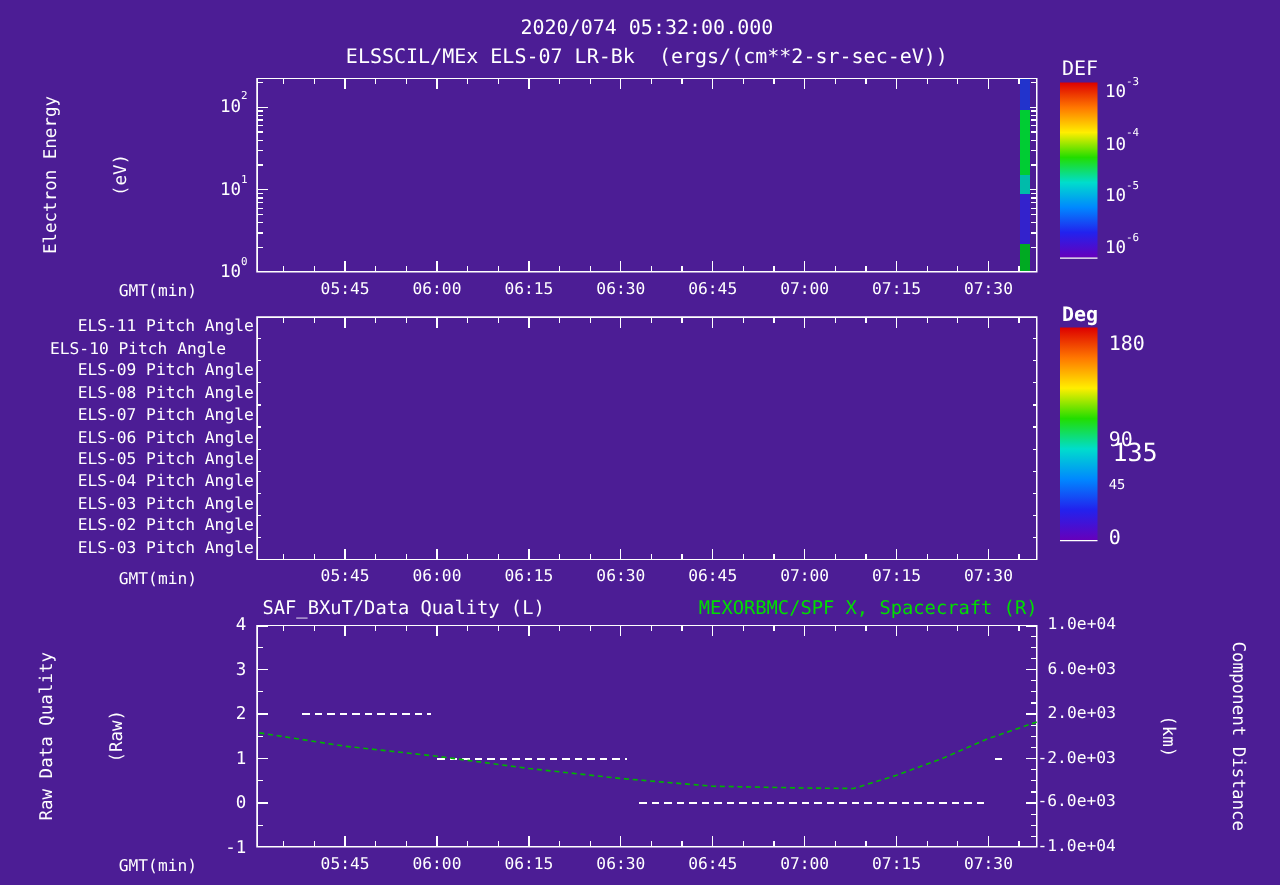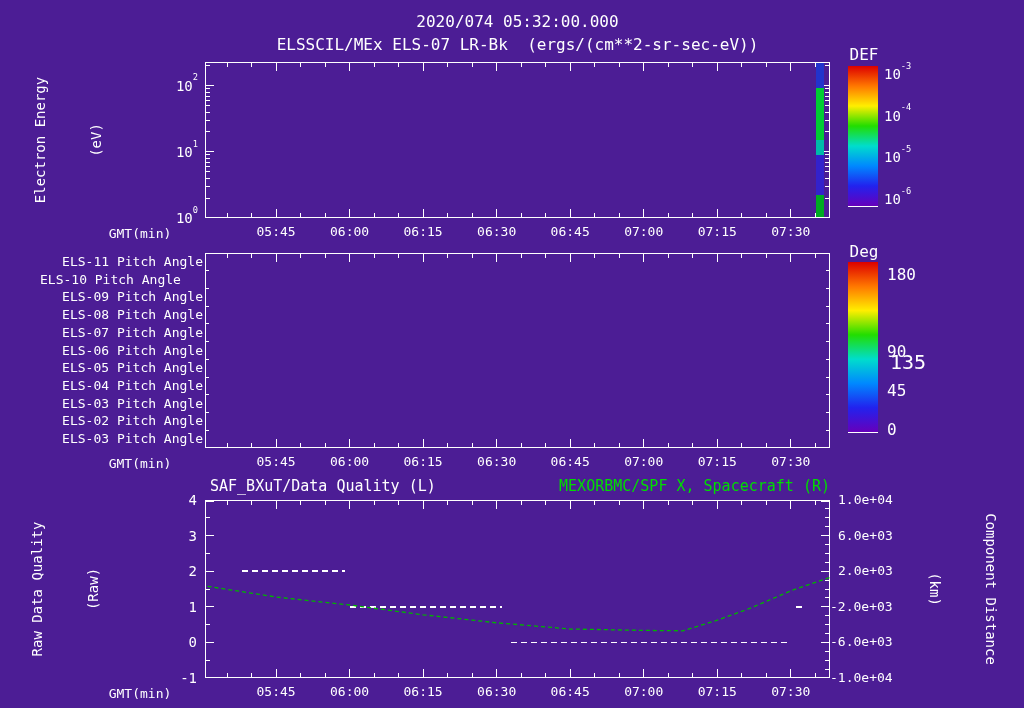--- a/index.html
+++ b/index.html
@@ -2,24 +2,24 @@
 <html><head>
 <meta charset="utf-8">
 <style>
   html,body{margin:0;padding:0;background:#000;}
   #stage{position:relative;width:1024px;height:708px;background:#4c1d95;overflow:hidden;font-family:"DejaVu Sans Mono",monospace;}
   .t{position:absolute;color:#fff;white-space:pre;font-family:"DejaVu Sans Mono",monospace;}
   .lab{position:absolute;color:#fff;font-size:13px;line-height:1.2;white-space:pre;font-family:"DejaVu Sans Mono",monospace;}
   .timestamp{left:205px;top:12px;width:625px;text-align:center;font-size:16px;}
   .main-title{left:205px;top:35px;width:625px;text-align:center;font-size:16px;}
   .def-title{left:841px;top:45px;width:46px;text-align:center;font-size:16px;}
-  .deg-title{left:841px;top:242px;width:46px;text-align:center;font-size:16px;}
+  .deg-title{left:841px;top:242px;width:46px;text-align:center;font-size:16px;font-weight:bold;}
   .rot{position:absolute;color:#fff;text-align:center;font-size:14px;line-height:1.35;white-space:pre;transform:translate(-50%,-50%) rotate(-90deg);font-family:"DejaVu Sans Mono",monospace;}
   .rot-r{transform:translate(-50%,-50%) rotate(90deg);}
-  .gmt{position:absolute;left:95px;width:90px;text-align:center;color:#fff;font-size:13px;white-space:pre;font-family:"DejaVu Sans Mono",monospace;}
+  .gmt{position:absolute;left:95px;width:90px;text-align:left;color:#fff;font-size:13px;white-space:pre;font-family:"DejaVu Sans Mono",monospace;}
   .q-title-left{left:210px;top:477px;font-size:15px;}
   .q-title-right{left:500px;top:477px;width:330px;text-align:right;font-size:15px;}
   .cbar{position:absolute;border-bottom:1px solid #fff;}
   sup{font-size:0.62em;position:relative;top:-0.5em;}
   svg{position:absolute;}
 </style>
 </head>
 <body>
 
 <div id="stage">
@@ -252,21 +252,21 @@
     <div class="lab" style="left: 397.137px; top: 454px; width: 52px; text-align: center;">06:15</div>
     <div class="lab" style="left: 470.667px; top: 454px; width: 52px; text-align: center;">06:30</div>
     <div class="lab" style="left: 544.196px; top: 454px; width: 52px; text-align: center;">06:45</div>
     <div class="lab" style="left: 617.725px; top: 454px; width: 52px; text-align: center;">07:00</div>
     <div class="lab" style="left: 691.255px; top: 454px; width: 52px; text-align: center;">07:15</div>
     <div class="lab" style="left: 764.784px; top: 454px; width: 52px; text-align: center;">07:30</div>
     <div class="cbar" style="left: 848px; top: 262px; width: 30px; height: 170px; background: linear-gradient(rgb(221, 0, 0), rgb(255, 119, 0), rgb(255, 238, 0), rgb(34, 221, 0), rgb(0, 221, 204), rgb(0, 136, 255), rgb(34, 34, 238), rgb(102, 0, 187));"></div>
     <div class="lab" style="left: 887px; top: 264.92px; font-size: 16px;">180</div>
     <div class="lab" style="left: 890px; top: 303.68px; font-size: 20px; margin-top: 46px;">135</div>
     <div class="lab" style="left: 887px; top: 342.44px; font-size: 16px;">90</div>
-    <div class="lab" style="left: 887px; top: 381.2px; font-size: 16px; text-align: center;">45</div>
+    <div class="lab" style="left: 887px; top: 381.2px; font-size: 11px; text-align: center;">45</div>
     <div class="lab" style="left: 887px; top: 419.96px; font-size: 16px;">0</div>
     <svg width="625" height="178" shape-rendering="crispEdges" style="left: 205px; top: 500px;">
       <rect x="0.5" y="0.5" width="624" height="177" fill="none" stroke="#fff"></rect>
       <line x1="71.07843137254902" y1="1" x2="71.07843137254902" y2="9" stroke="#fff" stroke-width="1"></line>
       <line x1="71.07843137254902" y1="177" x2="71.07843137254902" y2="169" stroke="#fff" stroke-width="1"></line>
       <line x1="144.60784313725492" y1="1" x2="144.60784313725492" y2="9" stroke="#fff" stroke-width="1"></line>
       <line x1="144.60784313725492" y1="177" x2="144.60784313725492" y2="169" stroke="#fff" stroke-width="1"></line>
       <line x1="218.13725490196077" y1="1" x2="218.13725490196077" y2="9" stroke="#fff" stroke-width="1"></line>
       <line x1="218.13725490196077" y1="177" x2="218.13725490196077" y2="169" stroke="#fff" stroke-width="1"></line>
       <line x1="291.6666666666667" y1="1" x2="291.6666666666667" y2="9" stroke="#fff" stroke-width="1"></line>

